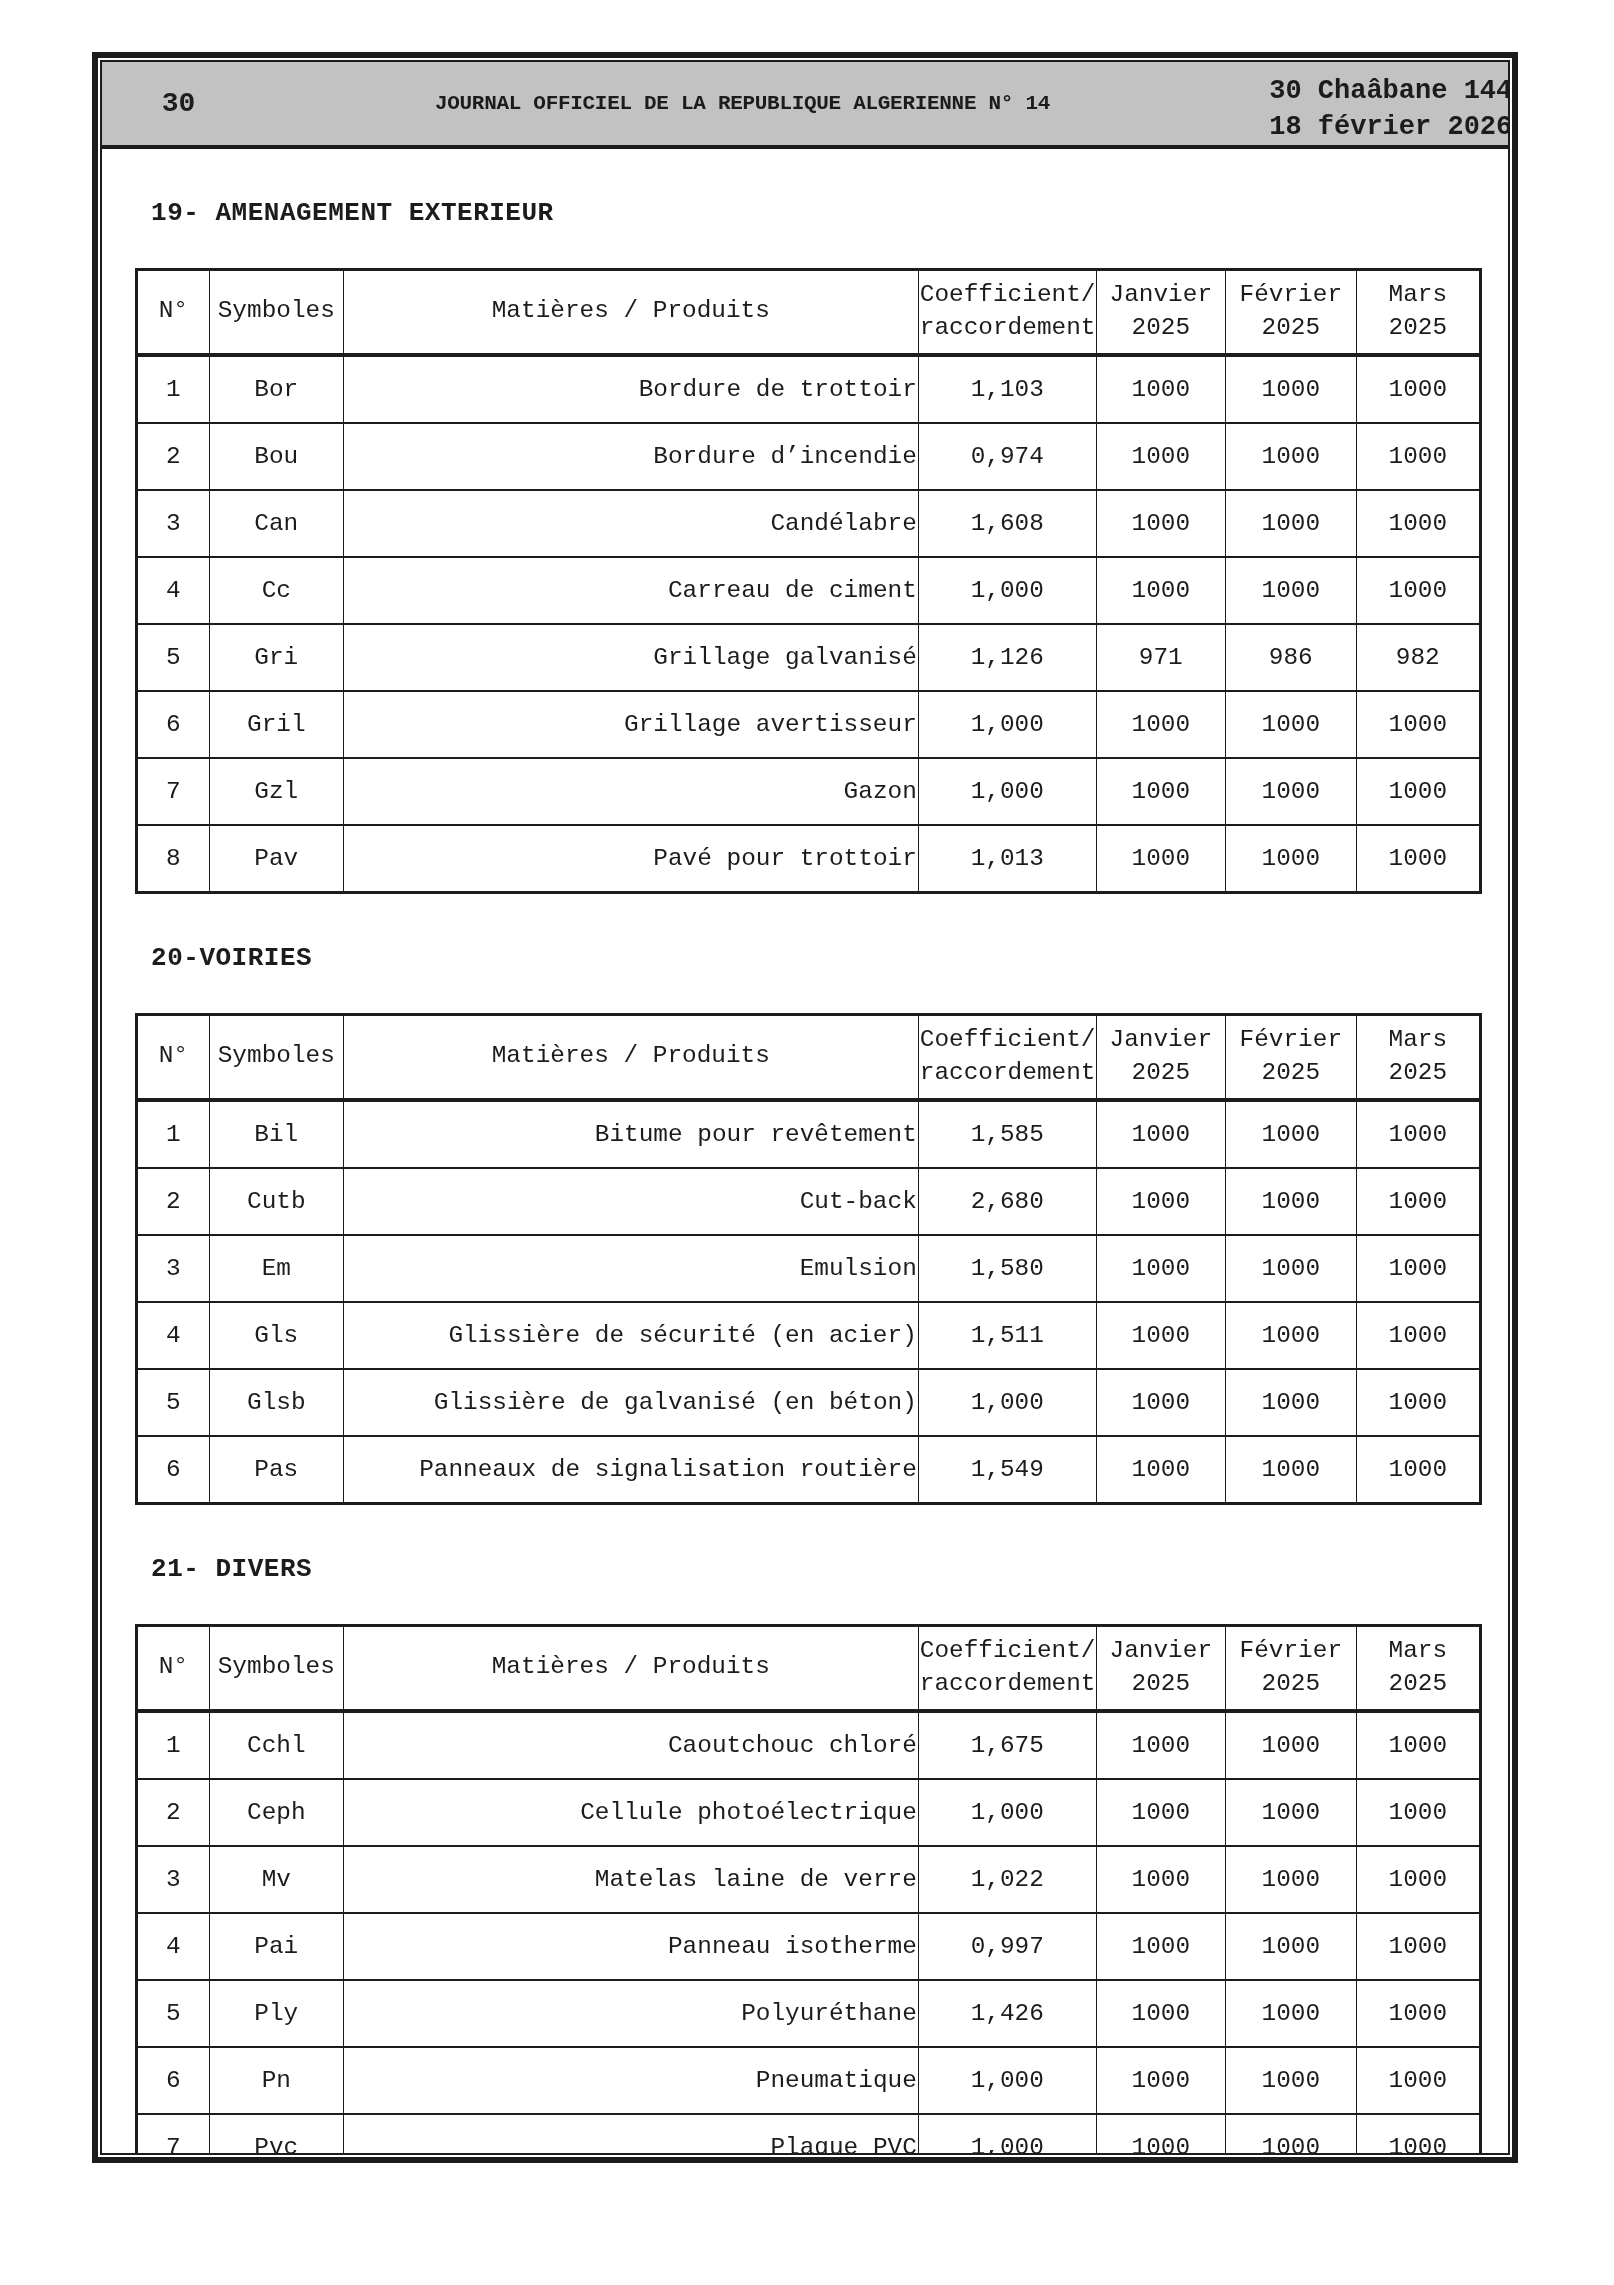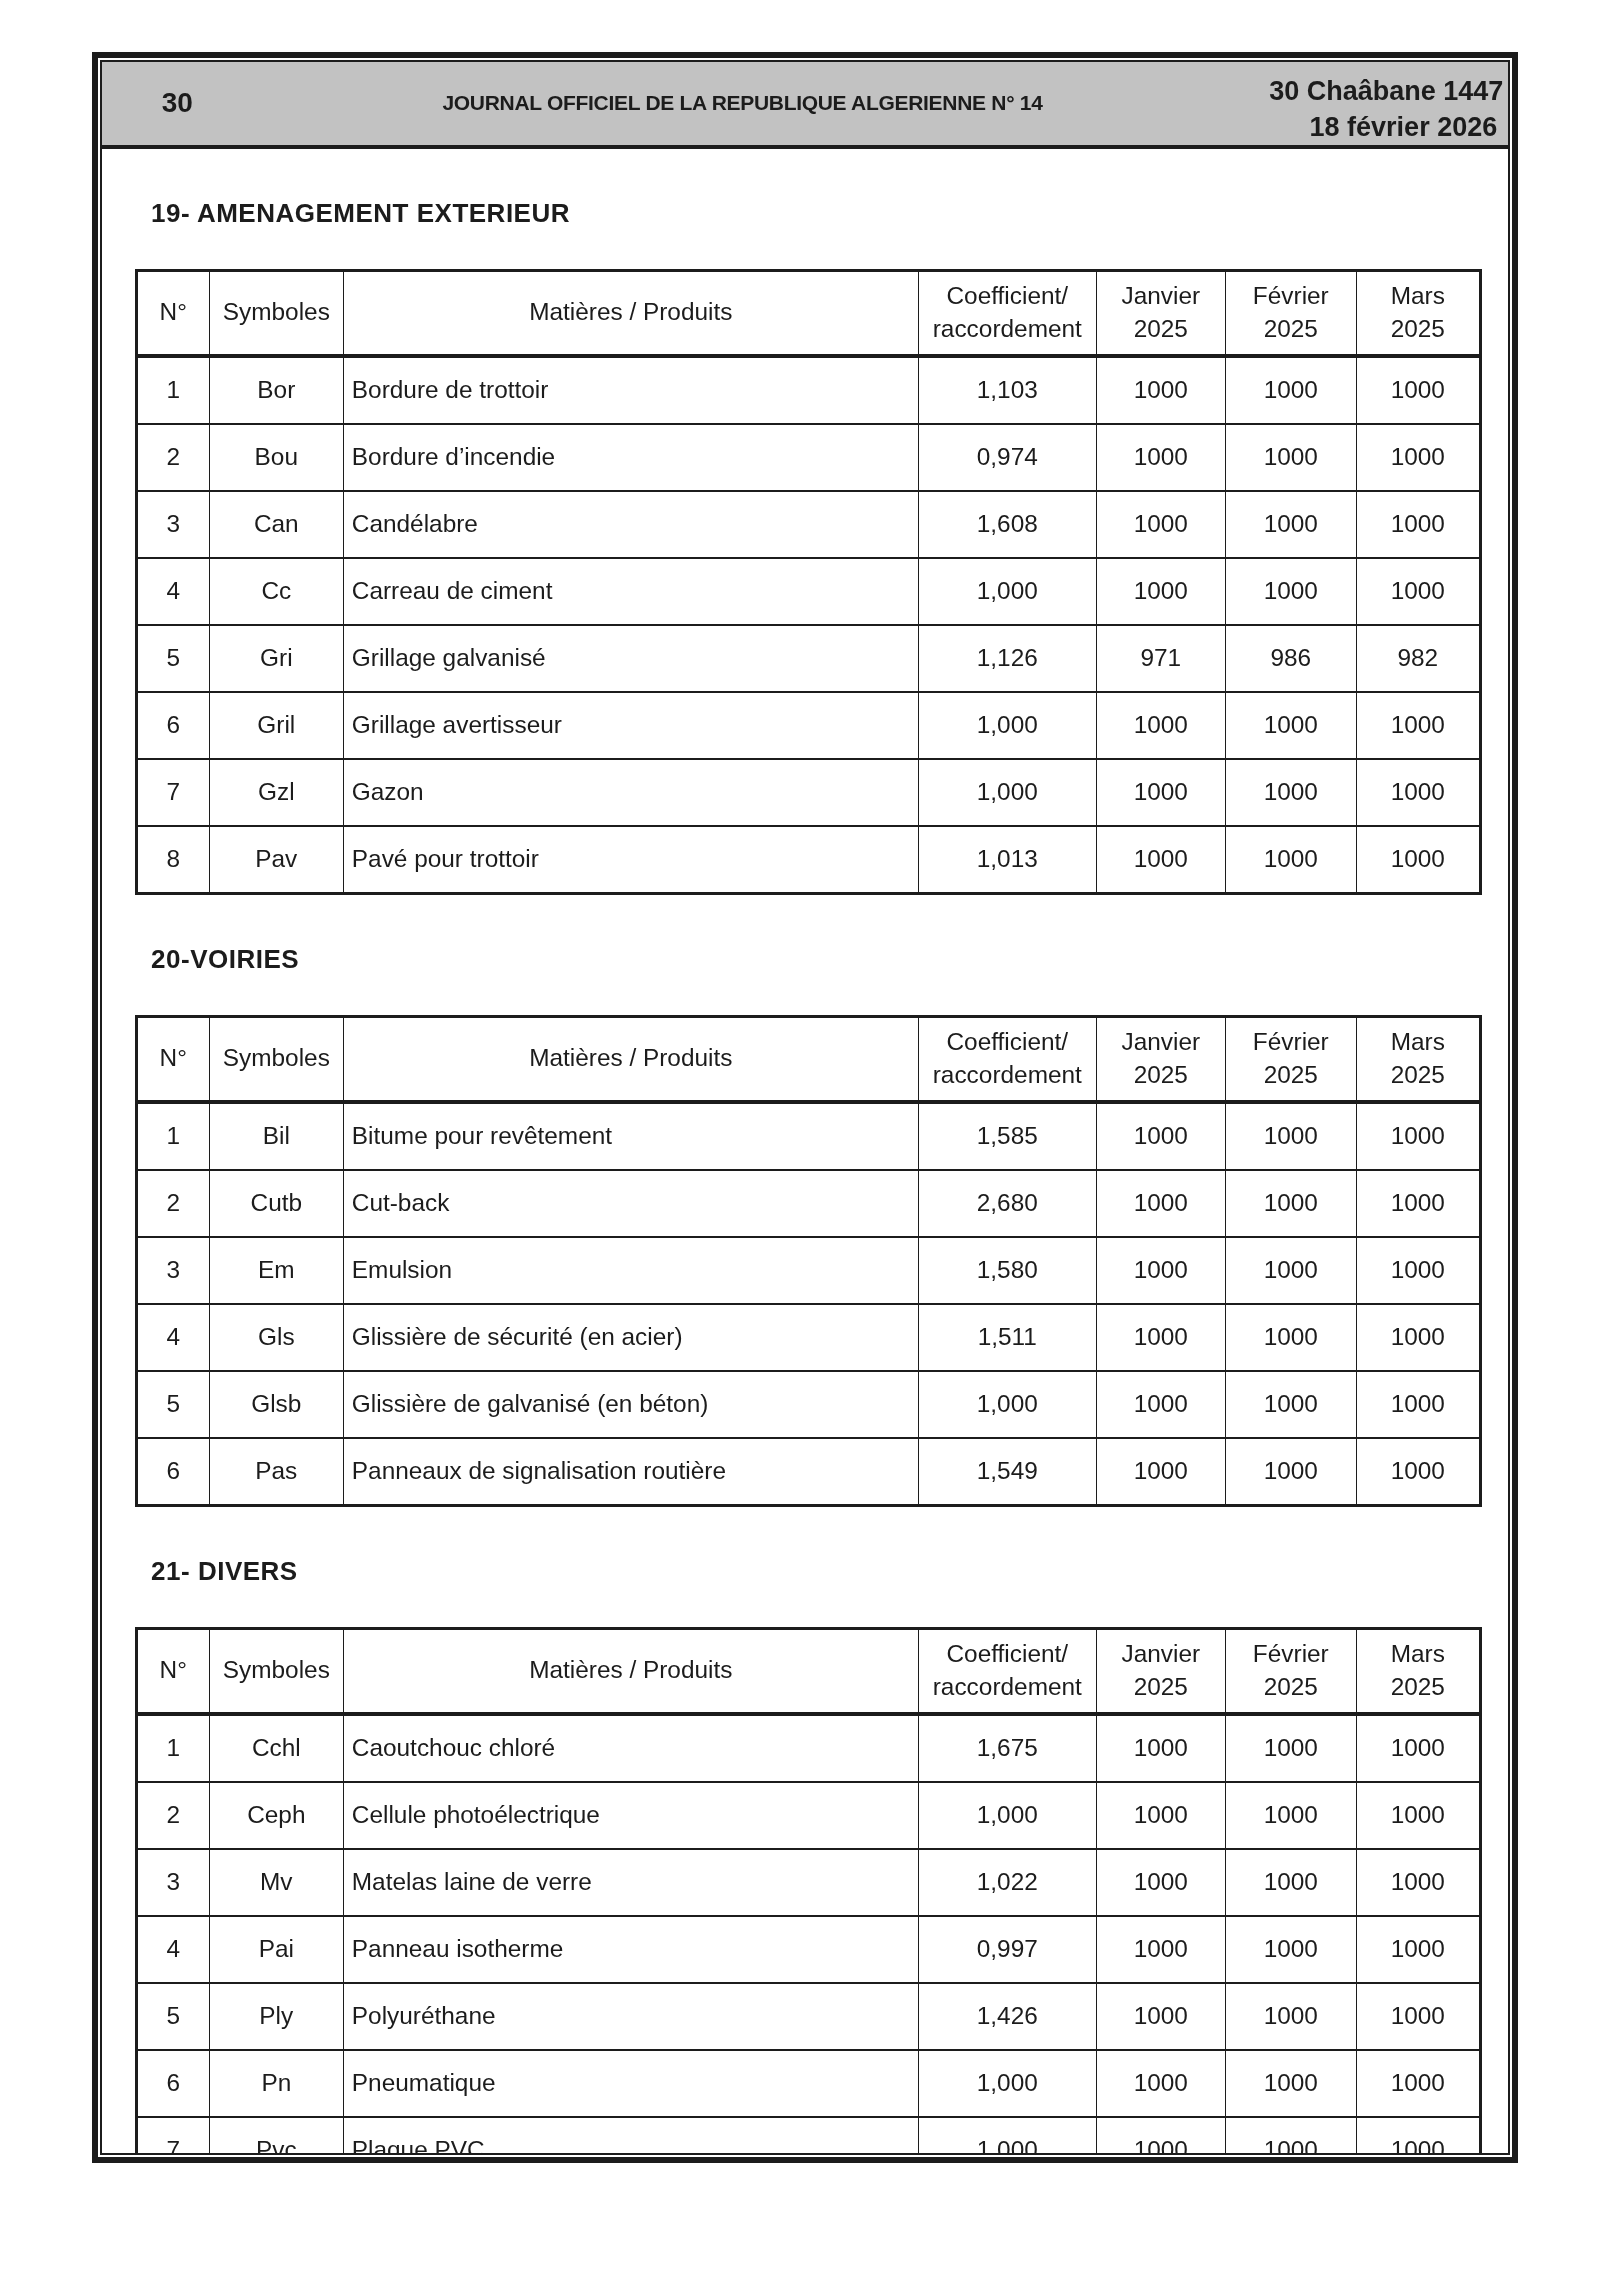--- a/index.html
+++ b/index.html
@@ -1,21 +1,21 @@
 <!DOCTYPE html>
 <html style="--header-bg: #c2c2c2; --ink: #1c1c1c;font-size:14.5px"><head>
 <meta charset="utf-8">
 <style>
   html, body { margin: 0; padding: 0; background: #ffffff; }
   .canvas {
     position: relative;
     width: 1615px;
     height: 2285px;
     background: #ffffff;
-    font-family: Liberation Sans, sans-serif;
+    font-family: Liberation Mono, monospace;
     color: var(--ink, #1c1c1c);
     overflow: hidden;
   }
   .frame {
     position: absolute;
     left: 92px;
     top: 52px;
     width: 1426px;
     height: 2111px;
     border: 6.3px solid var(--ink, #1c1c1c);
@@ -97,21 +97,21 @@
     background: #ffffff;
   }
   .price-table tbody td {
     height: 63px;
     font-size: 24.4px;
     text-align: center;
     vertical-align: middle;
     background: #ffffff;
   }
   .price-table tbody td.left {
-    text-align: left;
+    text-align: right;
     padding-left: 8px;
   }
 </style>
 </head>
 <body>
 
 <div class="canvas">
   <div class="frame">
     <div class="frame-inner">
 

